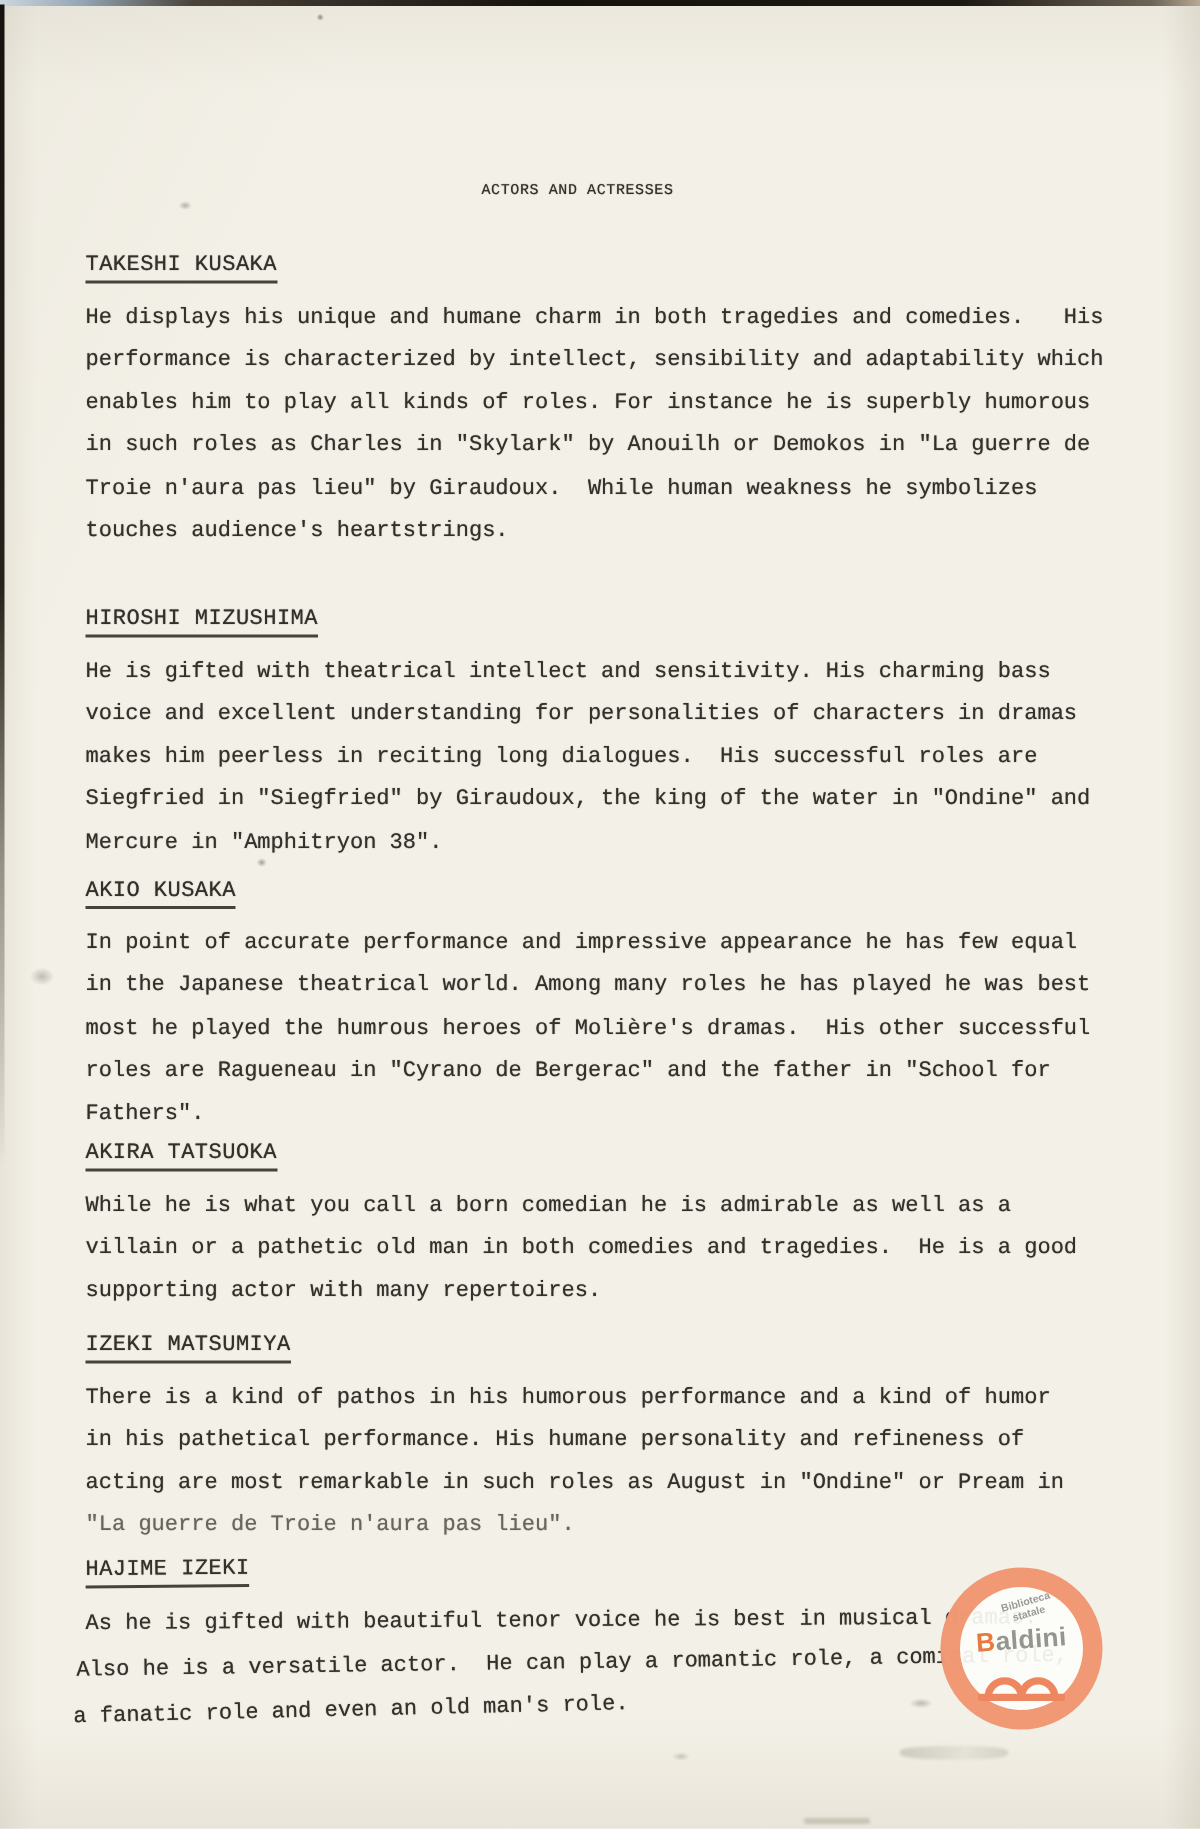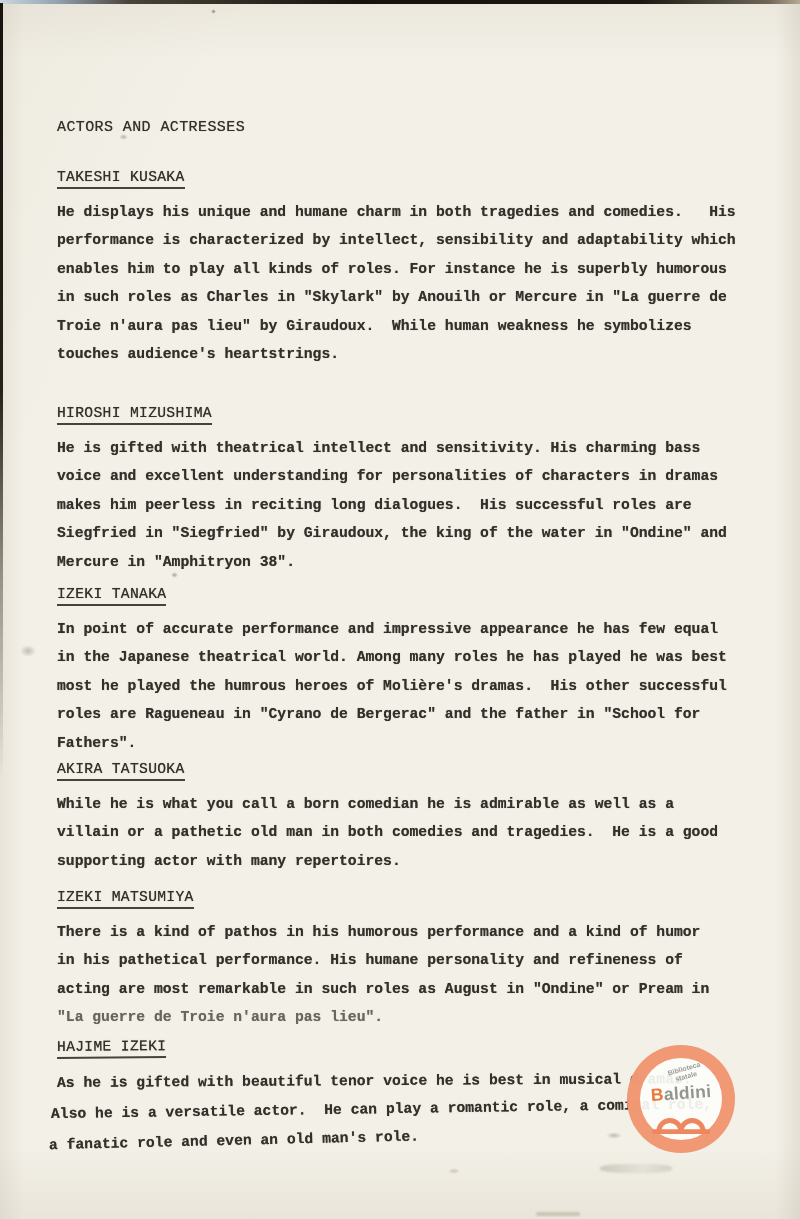--- a/index.html
+++ b/index.html
@@ -12,31 +12,31 @@
       #f3f0e7;
     font-family:"Liberation Mono","DejaVu Sans Mono",monospace;
     color:#33302b;
   }
   .top-edge{position:absolute;top:0;left:0;width:800px;height:4px;z-index:3;
     background:linear-gradient(to right,#ccd7df 0%,#93a4b2 7%,#4a433b 16%,#16120e 45%,#1b1712 80%,#6e6557 96%,#b7aa94 100%);}
   .left-edge{position:absolute;top:3px;left:0;width:3px;height:775px;z-index:3;
     background:linear-gradient(to bottom,#16120e,#26211a 50%,rgba(70,60,48,0.5) 74%,rgba(70,60,48,0) 100%);}
 
   .page-title{
-    position:absolute;left:57px;top:120px;width:656px;
-    font-size:15px;line-height:16px;letter-spacing:0.4px;font-weight:normal;
+    position:absolute;left:57px;top:120px;width:656px;text-align:center;
+    font-size:10px;line-height:16px;letter-spacing:0.4px;font-weight:normal;
     color:#34312c;text-shadow:0 0 0.7px rgba(51,48,43,0.75);white-space:pre;
   }
   .sec{position:absolute;left:57px;width:712px;font-size:14.7px;color:#33302b;}
   .sec .head{
     display:inline-block;font-weight:normal;letter-spacing:0.3px;line-height:18px;
     border-bottom:2px solid rgba(45,42,37,0.88);padding-bottom:1px;
     text-shadow:0 0 0.7px rgba(51,48,43,0.8);white-space:pre;
   }
-  .sec .body{margin-top:9px;font-weight:bold;}
+  .sec .body{margin-top:9px;}
   .tline{height:28.4px;line-height:28.4px;white-space:pre;text-shadow:0 0 0.7px rgba(51,48,43,0.7);}
   .sec6 .tline{height:30.8px;line-height:30.8px;transform-origin:left center;}
   .sec1{top:168px;} .sec2{top:404px;} .sec3{top:585px;}
   .sec4{top:760px;} .sec5{top:888px;} .sec6{top:1038px;}
   .dim{opacity:0.72;}
   .sec6 .head{transform:rotate(-0.5deg);transform-origin:left center;}
   .tilt1{transform:rotate(-0.35deg);}
   .tilt2{transform:rotate(-0.85deg) translateX(-6px);}
   .tilt3{transform:rotate(-1.35deg) translateX(-8px);}
 
@@ -76,39 +76,39 @@
 <div class="left-edge"></div>
 
 <div class="page-title">ACTORS AND ACTRESSES</div>
 
 <div class="sec sec1">
   <span class="head">TAKESHI KUSAKA</span>
   <div class="body">
     <div class="tline">He displays his unique and humane charm in both tragedies and comedies.   His</div>
     <div class="tline">performance is characterized by intellect, sensibility and adaptability which</div>
     <div class="tline">enables him to play all kinds of roles. For instance he is superbly humorous</div>
-    <div class="tline">in such roles as Charles in "Skylark" by Anouilh or Mercure in "La guerre de</div>
+    <div class="tline">in such roles as Charles in "Skylark" by Anouilh or Demokos in "La guerre de</div>
     <div class="tline">Troie n'aura pas lieu" by Giraudoux.  While human weakness he symbolizes</div>
     <div class="tline">touches audience's heartstrings.</div>
   </div>
 </div>
 
 <div class="sec sec2">
   <span class="head">HIROSHI MIZUSHIMA</span>
   <div class="body">
     <div class="tline">He is gifted with theatrical intellect and sensitivity. His charming bass</div>
     <div class="tline">voice and excellent understanding for personalities of characters in dramas</div>
     <div class="tline">makes him peerless in reciting long dialogues.  His successful roles are</div>
     <div class="tline">Siegfried in "Siegfried" by Giraudoux, the king of the water in "Ondine" and</div>
     <div class="tline">Mercure in "Amphitryon 38".</div>
   </div>
 </div>
 
 <div class="sec sec3">
-  <span class="head">IZEKI TANAKA</span>
+  <span class="head">AKIO KUSAKA</span>
   <div class="body">
     <div class="tline">In point of accurate performance and impressive appearance he has few equal</div>
     <div class="tline">in the Japanese theatrical world. Among many roles he has played he was best</div>
     <div class="tline">most he played the humrous heroes of Molière's dramas.  His other successful</div>
     <div class="tline">roles are Ragueneau in "Cyrano de Bergerac" and the father in "School for</div>
     <div class="tline">Fathers".</div>
   </div>
 </div>
 
 <div class="sec sec4">

